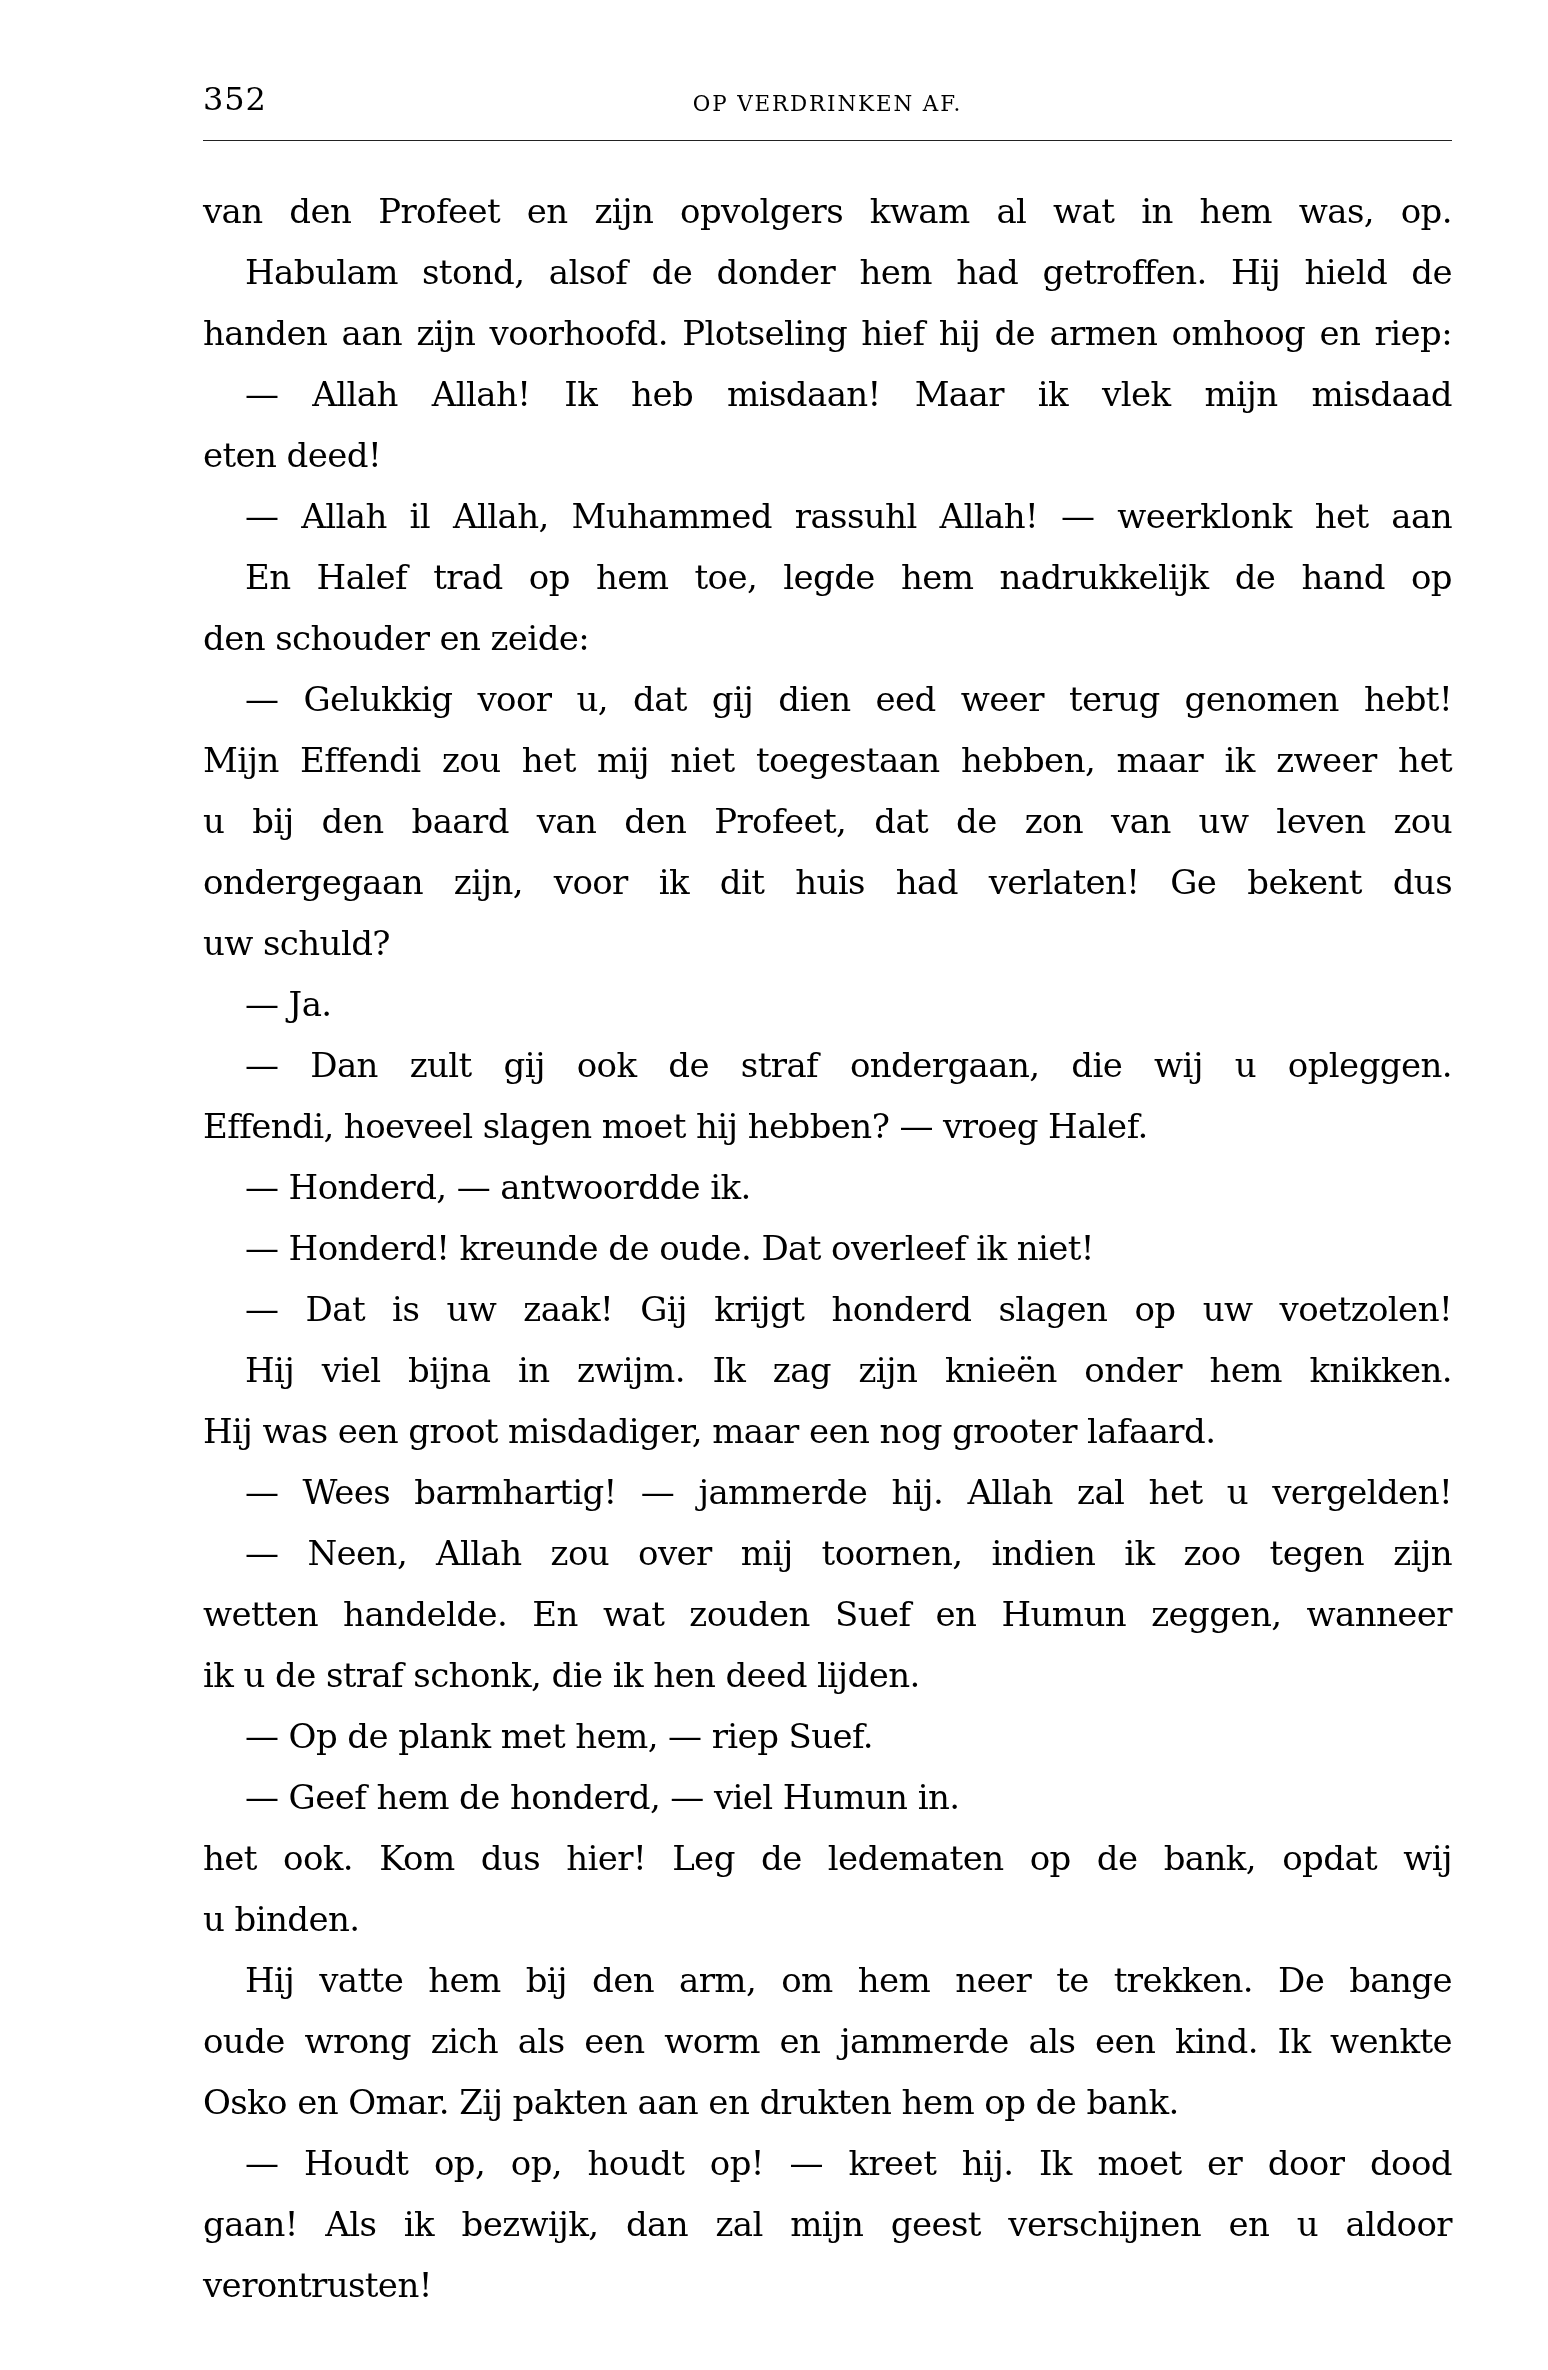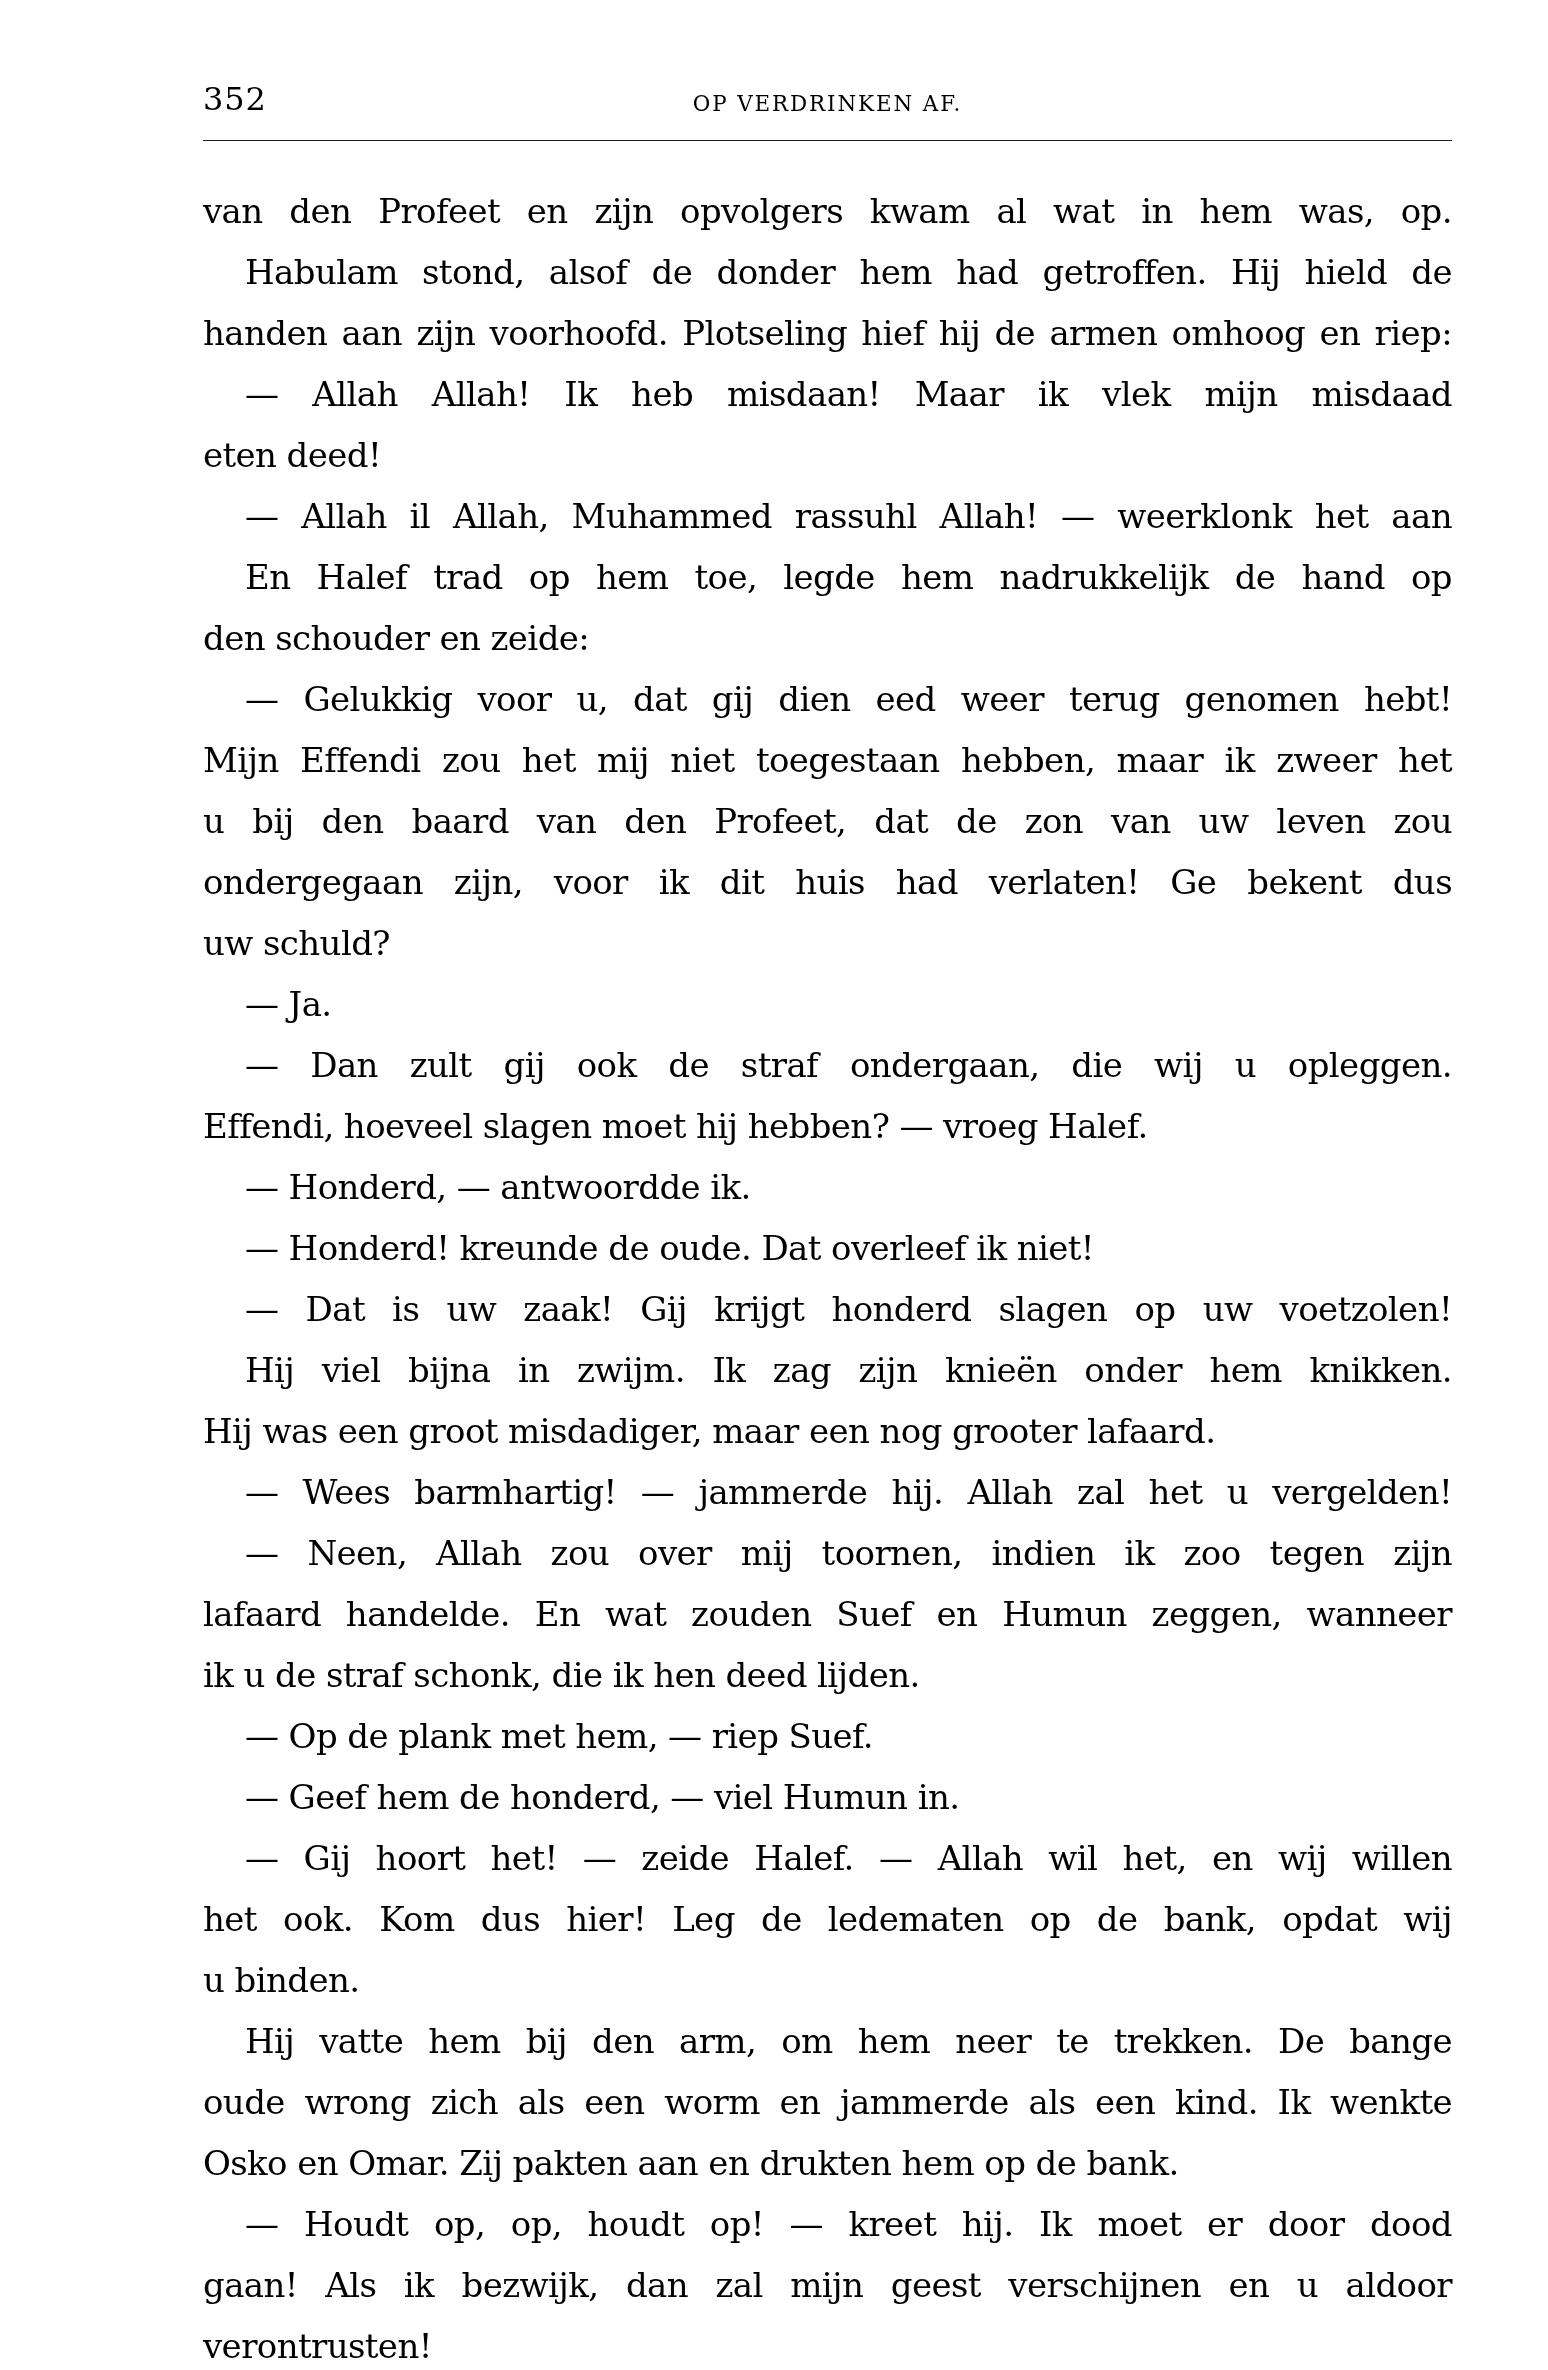--- a/index.html
+++ b/index.html
@@ -40,25 +40,24 @@
       <div class="line indent last">— Ja.</div>
       <div class="line indent">— Dan zult gij ook de straf ondergaan, die wij u opleggen.</div>
       <div class="line last">Effendi, hoeveel slagen moet hij hebben? — vroeg Halef.</div>
       <div class="line indent last">— Honderd, — antwoordde ik.</div>
       <div class="line indent last">— Honderd! kreunde de oude. Dat overleef ik niet!</div>
       <div class="line indent">— Dat is uw zaak! Gij krijgt honderd slagen op uw voetzolen!</div>
       <div class="line indent">Hij viel bijna in zwijm. Ik zag zijn knieën onder hem knikken.</div>
       <div class="line last">Hij was een groot misdadiger, maar een nog grooter lafaard.</div>
       <div class="line indent">— Wees barmhartig! — jammerde hij. Allah zal het u vergelden!</div>
       <div class="line indent">— Neen, Allah zou over mij toornen, indien ik zoo tegen zijn</div>
-      <div class="line">lafaard handelde. En wat zouden Suef en Humun zeggen, wanneer</div>
+      <div class="line">wetten handelde. En wat zouden Suef en Humun zeggen, wanneer</div>
       <div class="line last">ik u de straf schonk, die ik hen deed lijden.</div>
       <div class="line indent last">— Op de plank met hem, — riep Suef.</div>
       <div class="line indent last">— Geef hem de honderd, — viel Humun in.</div>
-      <div class="line indent">— Gij hoort het! — zeide Halef. — Allah wil het, en wij willen</div>
       <div class="line">het ook. Kom dus hier! Leg de ledematen op de bank, opdat wij</div>
       <div class="line last">u binden.</div>
       <div class="line indent">Hij vatte hem bij den arm, om hem neer te trekken. De bange</div>
       <div class="line">oude wrong zich als een worm en jammerde als een kind. Ik wenkte</div>
       <div class="line last">Osko en Omar. Zij pakten aan en drukten hem op de bank.</div>
       <div class="line indent">— Houdt op, op, houdt op! — kreet hij. Ik moet er door dood</div>
       <div class="line">gaan! Als ik bezwijk, dan zal mijn geest verschijnen en u aldoor</div>
       <div class="line last">verontrusten!</div>
     </div>
 </div>

